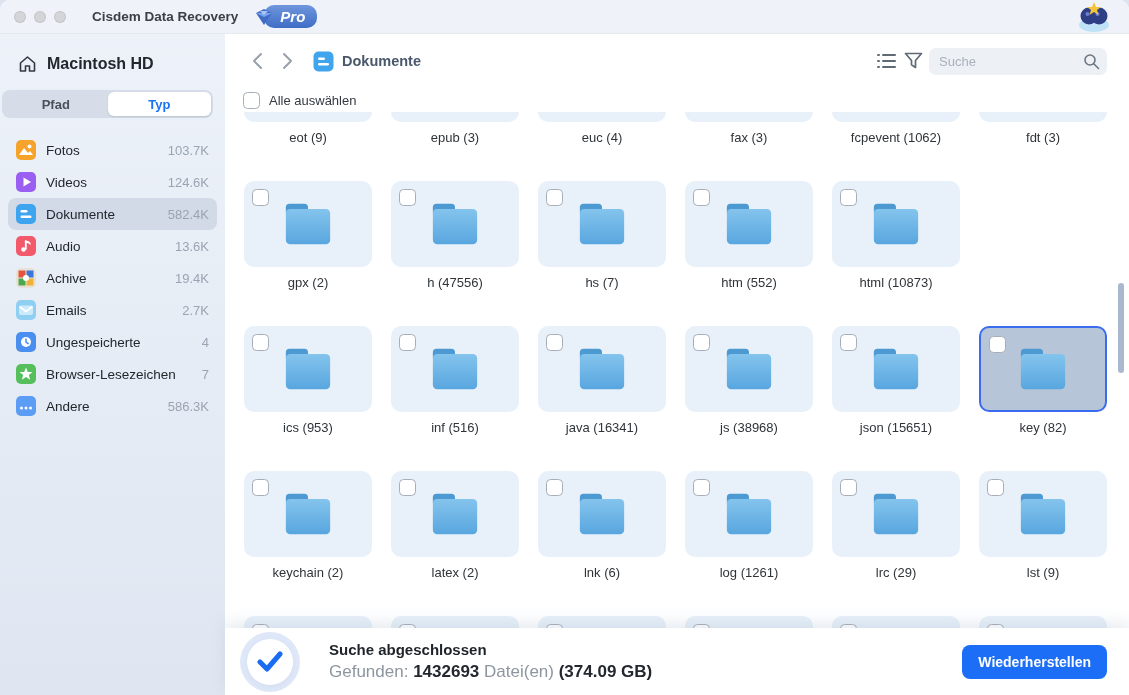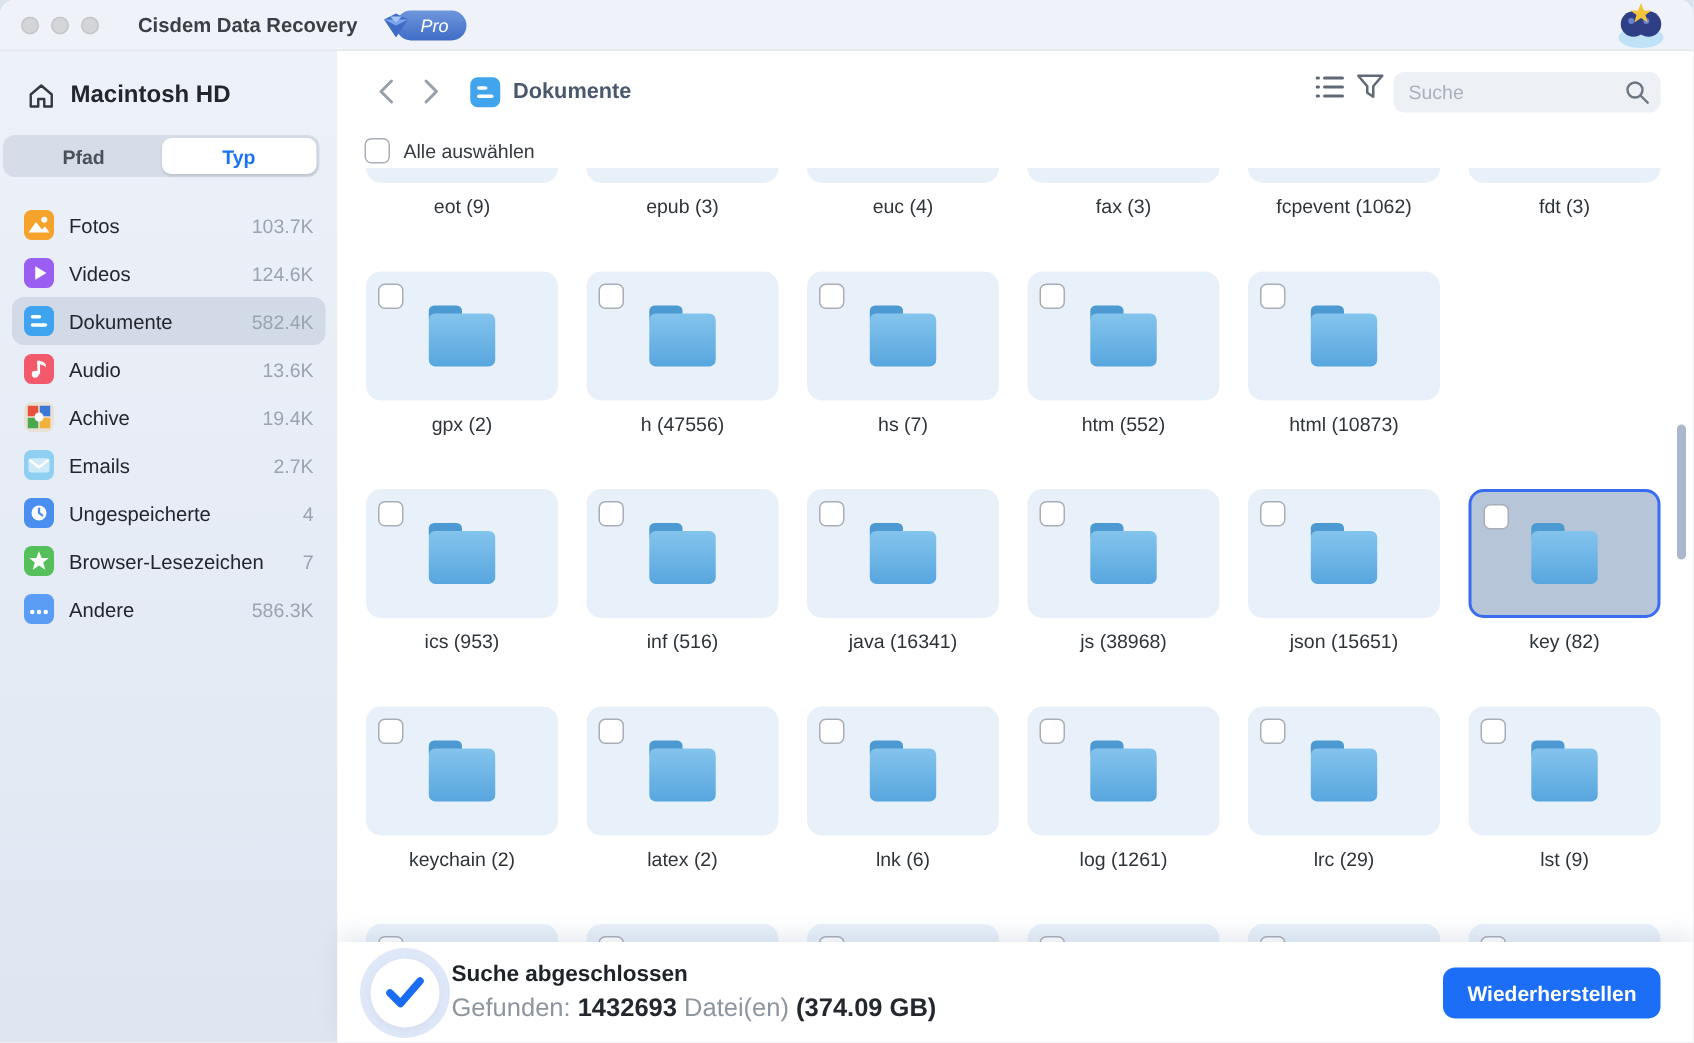--- a/index.html
+++ b/index.html
@@ -5,21 +5,21 @@
   * { margin:0; padding:0; box-sizing:border-box; }
   html,body { width:1129px; height:695px; overflow:hidden; font-family:"Liberation Sans",sans-serif; background:#dde3ee; }
   .window { position:relative; width:1129px; height:695px; border-radius:10px 10px 0 0; overflow:hidden; background:#fff; }
 
   
   .titlebar { height:34px; background:#eff3f9; display:flex; align-items:center; border-bottom:1px solid rgba(0,0,0,0.04); }
   .lights { display:flex; gap:8px; padding-left:14px; }
   .light { width:12px; height:12px; border-radius:50%; background:#d3d5d9; border:1px solid rgba(0,0,0,0.08); }
   .win-title { margin-left:26px; font-size:13.5px; font-weight:700; color:#3b4046; }
   .pro-badge { display:flex; align-items:center; margin-left:14px; position:relative; }
-  .pro-pill { background:linear-gradient(180deg,#6f96dd,#3f6dc6); color:#fff; font-size:12px; font-style:italic; font-weight:400; border-radius:10px; padding:3px 12px 3px 16px; margin-left:-12px; }
+  .pro-pill { background:linear-gradient(180deg,#6f96dd,#3f6dc6); color:#fff; font-size:15px; font-style:italic; font-weight:700; border-radius:10px; padding:3px 12px 3px 16px; margin-left:-12px; }
   .avatar { margin-left:auto; margin-right:16px; width:38px; height:32px; }
 
   
   .content { display:flex; height:661px; }
 
   
   .sidebar { width:225px; background:linear-gradient(180deg,#edf2f9,#dfe6f1); padding-top:14px; flex-shrink:0; }
   .device-row { display:flex; align-items:center; gap:10px; padding:0 18px; height:32px; }
   .device-label { font-size:16px; font-weight:700; color:#23272d; }
   .seg-control { display:flex; margin:10px 12px 16px 2px; height:28px; background:#d6dde8; border-radius:8px; padding:2px; }
@@ -32,21 +32,21 @@
   .sb-icon svg { display:block; }
   .sb-label { font-size:13.5px; color:#23272d; white-space:nowrap; }
   .sb-count { margin-left:auto; font-size:13px; color:#9aa4b2; }
 
   
   .main { flex:1; background:#fff; display:flex; flex-direction:column; position:relative; }
   .toolbar { height:54px; display:flex; align-items:center; padding:0 22px; }
   .nav-btn { width:20px; height:20px; display:flex; align-items:center; justify-content:center; margin-right:10px; }
   .crumb-icon { margin:0 8px 0 6px; }
   .crumb-label { font-size:14.5px; font-weight:600; color:#49586c; }
-  .toolbar-right { margin-left:auto; display:flex; gap:6px; }
+  .toolbar-right { margin-left:auto; display:flex; align-items:center; gap:6px; }
   .tool-icon { width:20px; height:20px; display:flex; align-items:center; justify-content:center; }
   .searchbox { position:relative; width:178px; height:27px; }
   .searchbox input { width:100%; height:100%; border:none; outline:none; background:#edf0f5; border-radius:7px; padding:0 28px 0 10px; font-size:13px; color:#333; font-family:"Liberation Sans",sans-serif; }
   .searchbox input::placeholder { color:#a9b1bc; }
   .search-mag { position:absolute; right:7px; top:5px; }
 
   .selectall-row { height:24px; display:flex; align-items:center; padding-left:18px; gap:9px; background:#fff; position:relative; z-index:2; }
   .cb { width:17px; height:17px; background:#fff; border:1.5px solid #a7aeb8; border-radius:4.5px; flex-shrink:0; }
   .selectall-label { font-size:13px; color:#333a42; }
 
@@ -56,21 +56,21 @@
   .cell { width:128px; }
   .tile { position:relative; height:86px; background:#e8f1fa; border-radius:10px; display:flex; align-items:center; justify-content:center; }
   .tile.selected { background:#b7c5d8; border:2px solid #3b6cf0; }
   .tile .cb { position:absolute; top:8px; left:8px; }
   .tile-label { margin-top:8px; text-align:center; font-size:13px; color:#2f3439; white-space:nowrap; }
   .scroll-thumb { position:absolute; right:5px; top:171px; width:6px; height:90px; border-radius:3px; background:#a9b8cc; }
 
   
   .statusbar { height:67px; background:#fff; box-shadow:0 -6px 14px rgba(130,150,180,0.18); display:flex; align-items:center; padding:0 22px; position:relative; z-index:3; }
   .check-circle { width:46px; height:46px; border-radius:50%; background:#fff; box-shadow:0 0 0 7px rgba(185,205,240,0.45), 0 2px 6px rgba(0,0,0,0.08); display:flex; align-items:center; justify-content:center; flex-shrink:0; }
-  .status-text { margin-left:8px; }
+  .status-text { margin-left:36px; }
   .status-title { font-size:15px; font-weight:700; color:#1d2329; margin-bottom:4px; }
   .status-sub { font-size:17px; color:#8d959f; }
   .status-sub b { color:#23282e; font-weight:700; }
   .recover-btn { margin-left:auto; height:34px; padding:0 16px; background:#1b6ef5; border:none; border-radius:8px; color:#fff; font-size:14px; font-weight:600; font-family:"Liberation Sans",sans-serif; }
 </style>
 </head>
 <body>
 
 <svg width="0" height="0" style="position:absolute">
   <defs>

